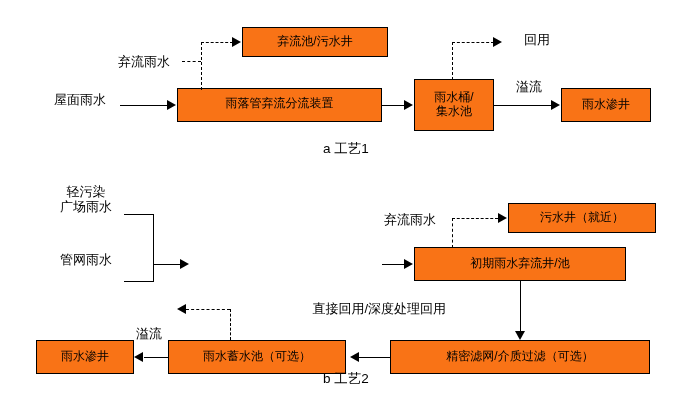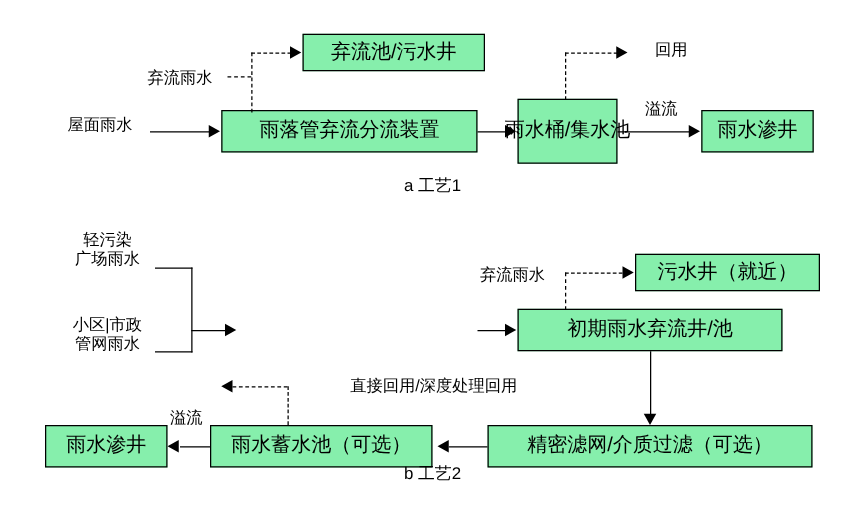--- a/index.html
+++ b/index.html
@@ -14,26 +14,26 @@
   #canvas {
     position: relative;
     width: 691px;
     height: 419px;
     background: #ffffff;
     overflow: hidden;
   }
   .box {
     position: absolute;
     border: 1.5px solid #000000;
-    background: #86efac;
+    background: #f97316;
     display: flex;
     align-items: center;
     justify-content: center;
     text-align: center;
-    font-size: 16px;
+    font-size: 12px;
     line-height: 1.15;
     box-sizing: border-box;
     white-space: nowrap;
   }
   .label {
     position: absolute;
     font-size: 13px;
     line-height: 1.15;
     text-align: center;
     white-space: nowrap;
@@ -101,25 +101,25 @@
   </div>
 
   <div class="label" style="left:108px; top:55px; width:72px;">
     <span>弃流雨水</span>
   </div>
 
   <div class="label" style="left:44px; top:93px; width:72px;">
     <span>屋面雨水</span>
   </div>
 
-  <div class="box" style="left:177px; top:88px; width:205px; height:34px;">
+  <div class="box" style="left:177px; top:88px; width:205px; height:34px;font-family:Liberation Mono, monospace;">
     <span>雨落管弃流分流装置</span>
   </div>
 
-  <div class="box" style="left:414px; top:79px; width:80px; height:52px; flex-direction:row;">
+  <div class="box" style="left:414px; top:79px; width:80px; height:52px; flex-direction:column;">
     <span>雨水桶/</span>
     <span>集水池</span>
   </div>
 
   <div class="label" style="left:506px; top:80px; width:46px;">
     <span>溢流</span>
   </div>
 
   <div class="box" style="left:561px; top:88px; width:90px; height:34px;">
     <span>雨水渗井</span>
@@ -147,21 +147,20 @@
   <div class="caption" style="left:296px; top:140px; width:100px;">
     <span>a 工艺1</span>
   </div>
 
   <div class="label multiline" style="left:40px; top:185px; width:92px;">
     <div>轻污染</div>
     <div>广场雨水</div>
   </div>
 
   <div class="label multiline" style="left:40px; top:253px; width:92px;">
-    <div>小区|市政</div>
     <div>管网雨水</div>
   </div>
 
   <div class="hline" style="left:124px; top:214px; width:30px;"></div>
   <div class="hline" style="left:124px; top:281px; width:30px;"></div>
   <div class="vline" style="left:153px; top:214px; height:68px;"></div>
   <div class="hline" style="left:153px; top:264px; width:28px;"></div>
   <div class="arrow-r" style="left:180px; top:259px;"></div>
 
 
@@ -202,21 +201,21 @@
     <span>雨水渗井</span>
   </div>
 
   <div class="label" style="left:126px; top:327px; width:46px;">
     <span>溢流</span>
   </div>
 
   <div class="hline" style="left:144px; top:357px; width:24px;"></div>
   <div class="arrow-l" style="left:134px; top:352px;"></div>
 
-  <div class="label" style="left:216px; top:302px; width:230px; text-align:center;margin-left:16px;">
+  <div class="label" style="left:216px; top:302px; width:230px; text-align:right;">
     <span>直接回用/深度处理回用</span>
   </div>
 
   <div class="vline dashed" style="left:230px; top:309px; height:31px;"></div>
   <div class="hline dashed" style="left:186px; top:309px; width:44px;"></div>
   <div class="arrow-l" style="left:177px; top:304px;"></div>
 
   <div class="caption" style="left:296px; top:370px; width:100px;">
     <span>b 工艺2</span>
   </div>

